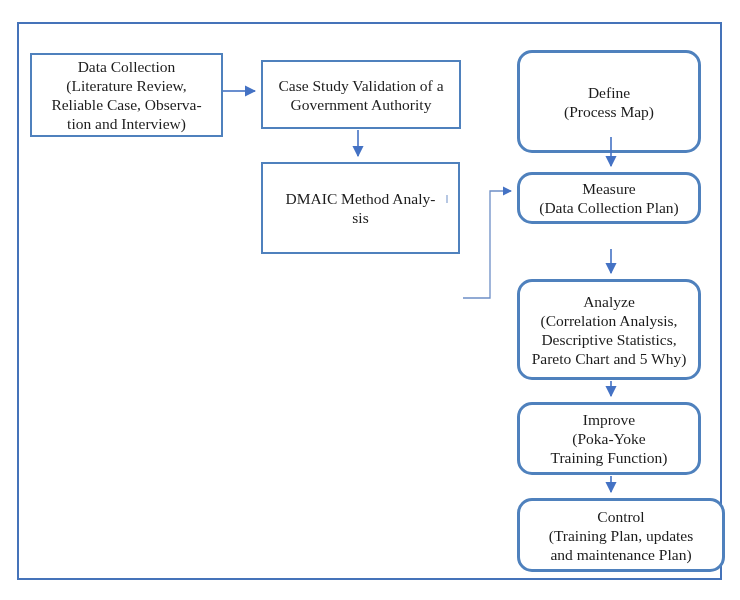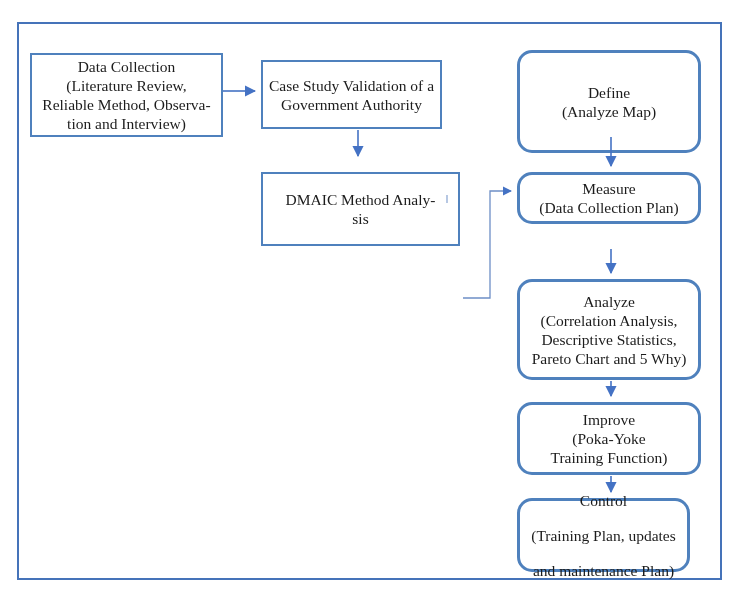--- a/index.html
+++ b/index.html
@@ -47,58 +47,58 @@
 </head>
 <body>
 
 <div id="canvas">
 
   <div id="outer-frame"></div>
 
   <div class="box rect" style="left:30px; top:53px; width:193px; height:84px;">
     <div>Data Collection</div>
     <div>(Literature Review,</div>
-    <div>Reliable Method, Observa-</div>
+    <div>Reliable Case, Observa-</div>
     <div>tion and Interview)</div>
   </div>
 
-  <div class="box rect" style="left:261px; top:60px; width:181px; height:69px;">
+  <div class="box rect" style="left:261px; top:60px; width:200px; height:69px;">
     <div>Case Study Validation of a</div>
     <div>Government Authority</div>
   </div>
 
-  <div class="box rect" style="left:261px; top:172px; width:199px; height:74px;">
+  <div class="box rect" style="left:261px; top:162px; width:199px; height:92px;">
     <div>DMAIC Method Analy-</div>
     <div>sis</div>
   </div>
 
   <div class="box rounded" style="left:517px; top:50px; width:184px; height:103px;">
     <div>Define</div>
-    <div>(Analyze Map)</div>
+    <div>(Process Map)</div>
   </div>
 
   <div class="box rounded" style="left:517px; top:172px; width:184px; height:52px;">
     <div>Measure</div>
     <div>(Data Collection Plan)</div>
   </div>
 
   <div class="box rounded" style="left:517px; top:279px; width:184px; height:101px;text-align:center;">
     <div>Analyze</div>
     <div>(Correlation Analysis,</div>
     <div>Descriptive Statistics,</div>
     <div>Pareto Chart and 5 Why)</div>
   </div>
 
   <div class="box rounded" style="left:517px; top:402px; width:184px; height:73px;">
     <div>Improve</div>
     <div>(Poka-Yoke</div>
     <div>Training Function)</div>
   </div>
 
-  <div class="box rounded" style="left:517px; top:498px; width:173px; height:74px;gap:16px;">
+  <div class="box rounded" style="left:517px; top:498px; width:208px; height:74px;">
     <div>Control</div>
     <div>(Training Plan, updates</div>
     <div>and maintenance Plan)</div>
   </div>
 
   <svg id="connector-layer" viewBox="0 0 740 600" xmlns="http://www.w3.org/2000/svg">
     <defs>
       <marker id="arrowhead" viewBox="0 0 10 10" refX="9" refY="5" markerWidth="7" markerHeight="7" orient="auto-start-reverse">
         <path d="M0,0 L10,5 L0,10 z" fill="var(--arrow, #4472C4)"></path>
       </marker>

